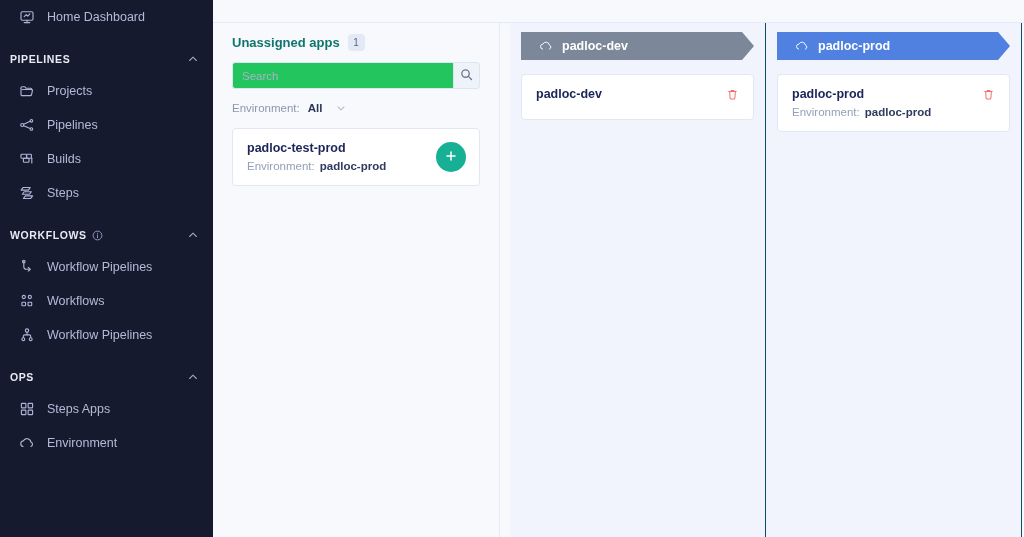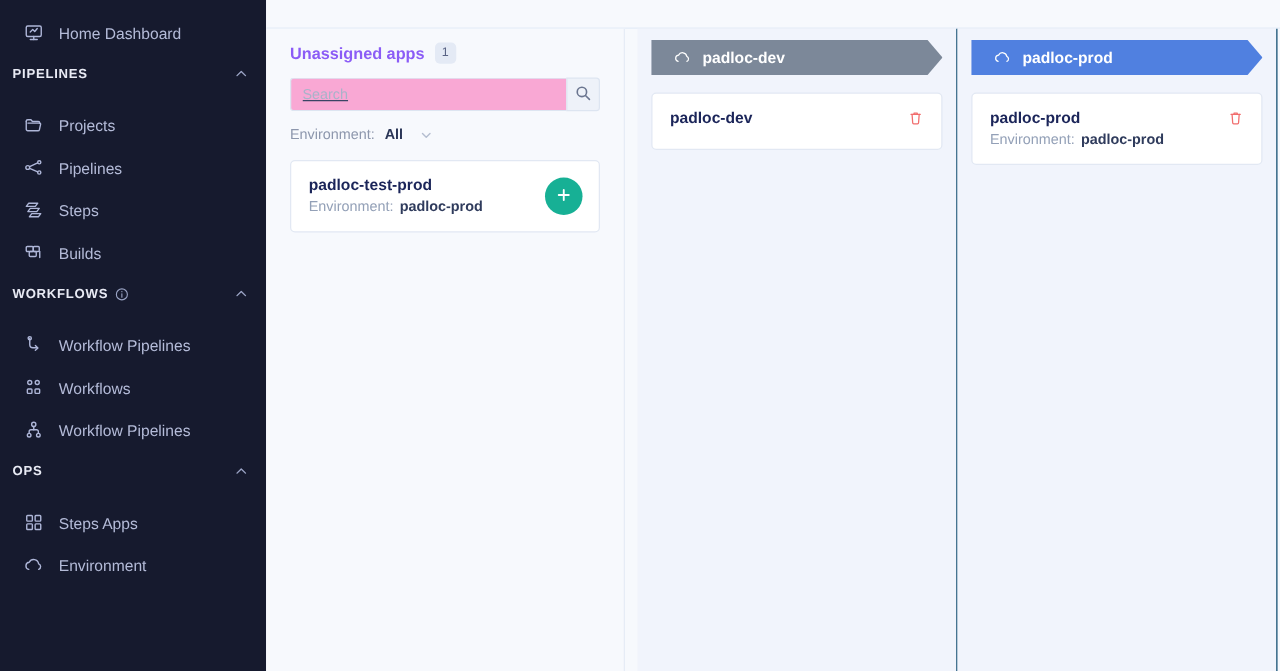--- a/index.html
+++ b/index.html
@@ -13,21 +13,21 @@
 
   
   .sidebar {
     width: 213px; flex: 0 0 213px; height: 537px;
     background: #161a2e;
     color: #aab2d5;
     position: relative;
     overflow: hidden;
   }
   .nav-item {
-    display: flex; align-items: flex-end;
+    display: flex; align-items: center;
     height: 34px;
     padding-left: 18px;
     gap: 12px;
     font-size: 12.5px;
     color: #b4bbd8;
     cursor: pointer;
   }
   .nav-item .ico { width: 17px; height: 17px; flex: 0 0 17px; display: flex; align-items: center; justify-content: center; }
   .nav-item .ico svg { display: block; }
   .nav-item.active { background: #1fbf9a; color: #ffffff; }
@@ -60,37 +60,36 @@
 
   
   .unassigned {
     width: 287px; flex: 0 0 287px;
     background: #f7f9fd;
     padding: 11px 19px 0 19px;
     border-right: 1px solid #e6ecf6;
     position: relative;
   }
   .panel-title-row { display: flex; align-items: center; gap: 8px; margin-bottom: 11px; }
-  .panel-title { font-size: 13px; font-weight: bold; color: #8b5cf6; }
+  .panel-title { font-size: 13px; font-weight: bold; color: #0f766e; }
   .count-badge {
     min-width: 17px; height: 17px; padding: 0 5px;
     border-radius: 4px; background: #e4eaf5; color: #5a6485;
     font-size: 10px; display: inline-flex; align-items: center; justify-content: center;
   }
   .search-row { display: flex; height: 27px; margin-bottom: 13px; }
   .search-input {
     flex: 1 1 auto; height: 27px;
     border: 1px solid #dde5f1; border-right: none;
     border-radius: 3px 0 0 3px;
-    background: #f9a8d4;
+    background: #22c55e;
     padding: 0 9px;
     font-size: 11.5px; color: #3b4465;
     font-family: "Liberation Sans", sans-serif;
     outline: none;
-    text-decoration: underline;
   }
   .search-input::placeholder { color: #a9b3c9; }
   .search-btn {
     width: 27px; height: 27px;
     border: 1px solid #dde5f1; border-radius: 0 3px 3px 0;
     background: #eef2f9;
     display: flex; align-items: center; justify-content: center;
     cursor: pointer;
   }
   .filter-row { display: flex; align-items: center; gap: 8px; margin-bottom: 14px; font-size: 11.5px; }
@@ -193,37 +192,37 @@
               <circle cx="15.5" cy="15" r="1.6"></circle>
               <path d="M5.9 9.2 13.9 5.4"></path>
               <path d="M5.9 10.9 13.9 14.4"></path>
             </svg>
           </span>
           <span>Pipelines</span>
         </div>
         <div class="nav-item">
           <span class="ico">
             <svg width="16" height="16" viewBox="0 0 20 20" fill="none" stroke="#aeb6d8" stroke-width="1.4" stroke-linecap="round" stroke-linejoin="round">
-              <path d="M5 3.2h9l-2.4 3.2H2.6z"></path>
-              <path d="M6.5 8.4h9L13 11.6H4.1z"></path>
-              <path d="M8 13.6h9l-2.4 3.2H5.6z"></path>
-            </svg>
-          </span>
-          <span>Steps</span>
-        </div>
-        <div class="nav-item">
-          <span class="ico">
-            <svg width="16" height="16" viewBox="0 0 20 20" fill="none" stroke="#aeb6d8" stroke-width="1.4" stroke-linecap="round" stroke-linejoin="round">
               <rect x="2.5" y="4" width="7" height="5" rx="1"></rect>
               <rect x="9.5" y="4" width="6" height="5" rx="1"></rect>
               <rect x="5.5" y="9" width="7" height="5" rx="1"></rect>
               <path d="M16 9v6"></path>
             </svg>
           </span>
           <span>Builds</span>
+        </div>
+        <div class="nav-item">
+          <span class="ico">
+            <svg width="16" height="16" viewBox="0 0 20 20" fill="none" stroke="#aeb6d8" stroke-width="1.4" stroke-linecap="round" stroke-linejoin="round">
+              <path d="M5 3.2h9l-2.4 3.2H2.6z"></path>
+              <path d="M6.5 8.4h9L13 11.6H4.1z"></path>
+              <path d="M8 13.6h9l-2.4 3.2H5.6z"></path>
+            </svg>
+          </span>
+          <span>Steps</span>
         </div>
         <div class="section-head">
           <span class="sh-label">WORKFLOWS</span>
           <span class="info">
             <svg width="11" height="11" viewBox="0 0 16 16" fill="none" stroke="#9aa3c4" stroke-width="1.3">
               <circle cx="8" cy="8" r="6.4"></circle>
               <line x1="8" y1="7.2" x2="8" y2="11.2" stroke-linecap="round"></line>
               <circle cx="8" cy="4.9" r="0.75" fill="#9aa3c4" stroke="none"></circle>
             </svg>
           </span>

